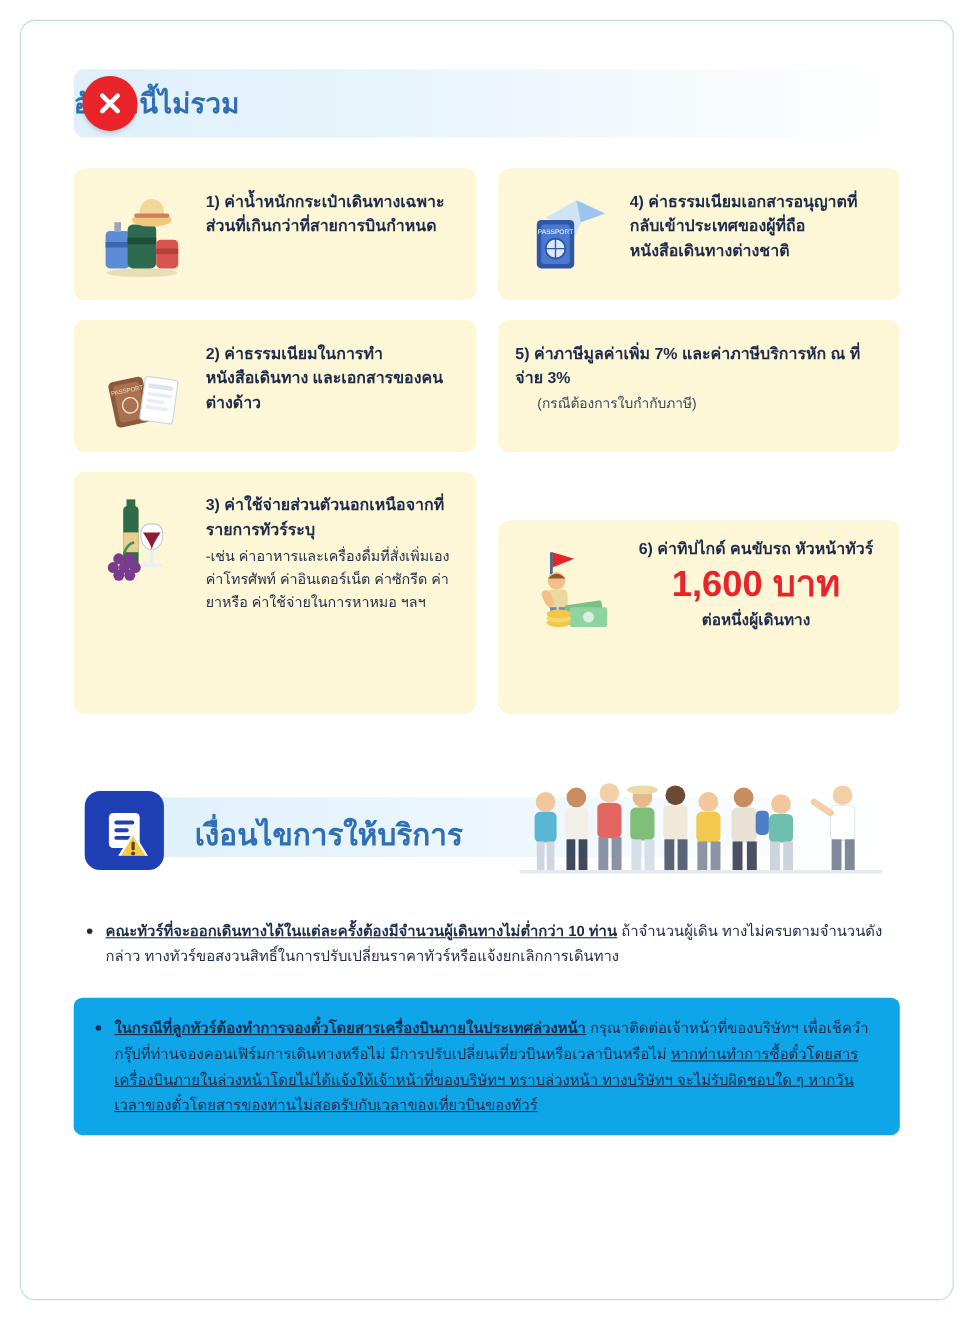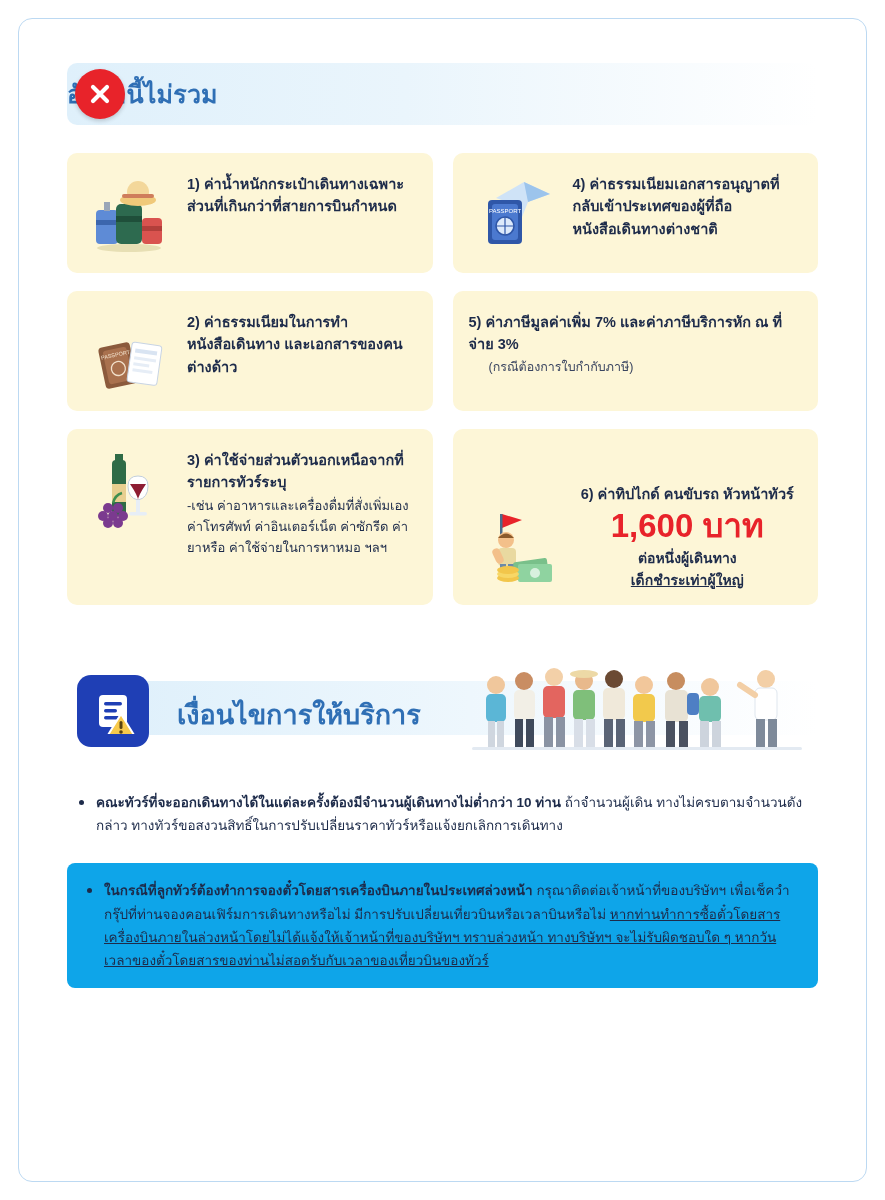--- a/index.html
+++ b/index.html
@@ -90,21 +90,21 @@
     color: #1d2b4a;
     margin-top: 2px;
   }
   .ycard .note {
     font-size: 12.5px;
     font-weight: normal;
     color: #3a4560;
     margin-top: 1px;
     margin-left: 20px;
   }
-  .ycard.center { align-items: flex-end; }
+  .ycard.center { align-items: flex-start; margin-top: 44px; }
   .ycard .tipwrap { text-align: center; width: 100%; }
   .tip-line1 { font-size: 14.5px; font-weight: bold; }
   .tip-amount {
     font-size: 33px; font-weight: bold; color: #e8232a;
     line-height: 1.15; margin: 2px 0 2px;
   }
   .tip-line3 { font-size: 14px; font-weight: bold; }
   .tip-line4 { font-size: 14px; font-weight: bold; text-decoration: underline; }
 
   
@@ -145,21 +145,21 @@
     display: flex; gap: 12px;
     padding: 10px 10px 10px 6px;
     border-radius: 8px;
   }
   .bullet.shade { background: #0ea5e9; padding: 16px 14px; }
   .dot {
     flex: 0 0 auto; width: 5px; height: 5px; border-radius: 50%;
     background: #1d2b4a; margin-top: 9px; margin-left: 6px;
   }
   .btext { font-size: 13.5px; line-height: 1.72; }
-  .b-strong { font-weight: bold; }
+  .b-strong { font-weight: bold; text-decoration: underline; }
   .b-u { text-decoration: underline; }
   .spacer-bullet { height: 16px; }
 </style>
 </head>
 <body>
 
 <div class="page">
  <div class="card-frame">
 
   <div class="hdr">
@@ -290,21 +290,20 @@
             <ellipse cx="36" cy="76" rx="11" ry="4" fill="#f2c64b"></ellipse>
             <ellipse cx="36" cy="72" rx="11" ry="4" fill="#f7d766"></ellipse>
             <ellipse cx="36" cy="68" rx="11" ry="4" fill="#f2c64b"></ellipse>
           </g>
         </svg>
       </div>
       <div class="tipwrap">
         <div class="tip-line1">6) ค่าทิปไกด์ คนขับรถ หัวหน้าทัวร์</div>
         <div class="tip-amount">1,600 บาท</div>
         <div class="tip-line3">ต่อหนึ่งผู้เดินทาง</div>
-        <div class="tip-line4">เด็กชำระเท่าผู้ใหญ่</div>
       </div>
     </div>
 
   </div>
 
   <div class="svc-hdr">
     <div class="svc-band"></div>
     <div class="svc-doc">
       <svg width="46" height="46" viewBox="0 0 46 46">
         <rect x="9" y="7" width="28" height="32" rx="4" fill="#ffffff"></rect>

